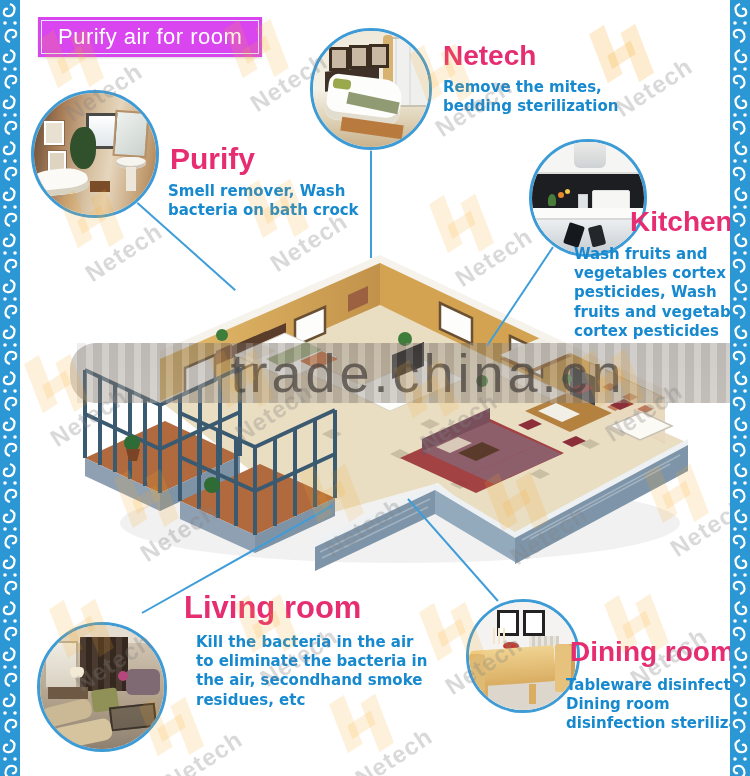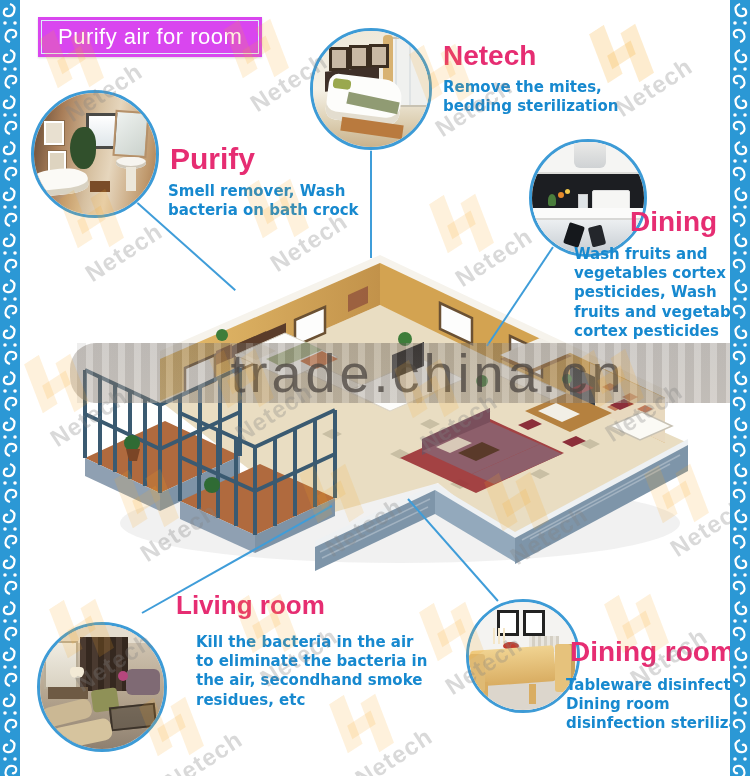--- a/index.html
+++ b/index.html
@@ -504,28 +504,28 @@
   </div>
 
   <div class="room-title" style="left:443px;top:40px;font-size:28px">Netech</div>
   <div class="room-desc" style="left:443px;top:78px">Remove the mites,
 bedding sterilization</div>
 
   <div class="room-title" style="left:170px;top:142px;font-size:30px">Purify</div>
   <div class="room-desc" style="left:168px;top:182px">Smell remover, Wash
 bacteria on bath crock</div>
 
-  <div class="room-title" style="left:630px;top:206px;font-size:28px">Dining</div>
+  <div class="room-title" style="left:630px;top:206px;font-size:28px">Kitchen</div>
   <div class="room-desc" style="left:574px;top:245px;font-size:15px">Wash fruits and
 vegetables cortex
 pesticides, Wash
 fruits and vegetables
 cortex pesticides</div>
 
-  <div class="room-title" style="left:176px;top:590px;font-size:26px">Living room</div>
+  <div class="room-title" style="left:184px;top:590px;font-size:31px">Living room</div>
   <div class="room-desc" style="left:196px;top:633px;font-size:15px">Kill the bacteria in the air
 to eliminate the bacteria in
 the air, secondhand smoke
 residues, etc</div>
 
   <div class="room-title" style="left:570px;top:636px;font-size:28px">Dining room</div>
   <div class="room-desc" style="left:566px;top:676px;font-size:15px">Tableware disinfection.
 Dining room
 disinfection sterilization</div>
 

